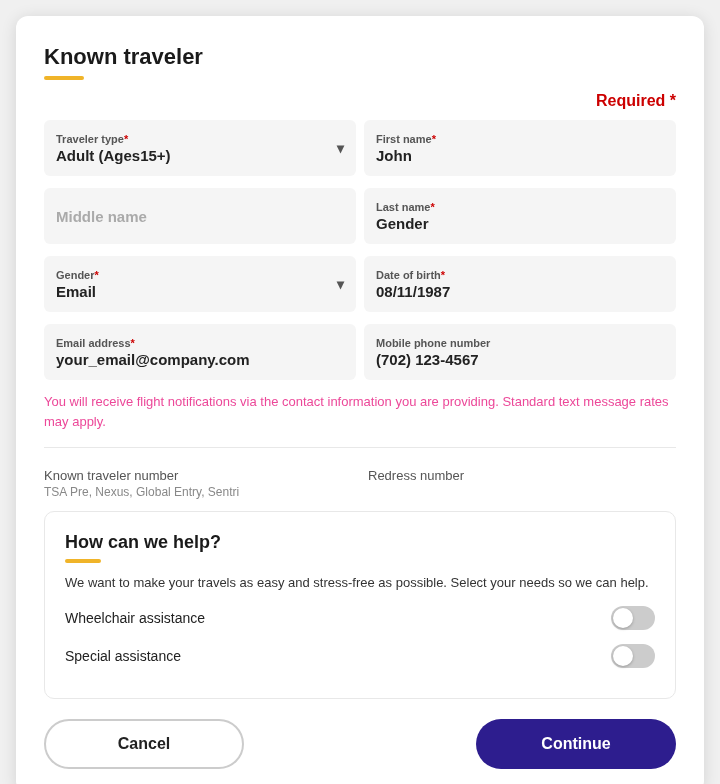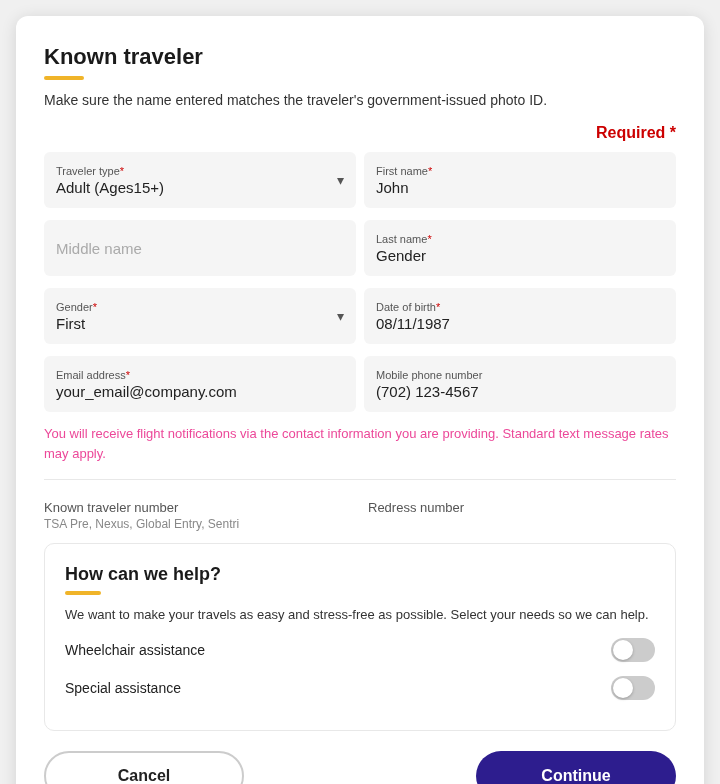--- a/index.html
+++ b/index.html
@@ -44,20 +44,21 @@
       margin-bottom: 10px;
     }
     .required-label span {
       color: #c00;
       font-weight: bold;
     }
     .form-row {
       display: flex;
       gap: 8px;
       margin-bottom: 12px;
+      font-weight: bold;
     }
     .form-group {
       flex: 1;
       display: flex;
       flex-direction: column;
     }
     .field-wrapper {
       background: #f5f5f5;
       border-radius: 6px;
       padding: 8px 12px;
@@ -204,21 +205,20 @@
       cursor: pointer;
       text-align: center;
     }
   </style>
 </head>
 <body>
 
 <div class="modal">
   <div class="modal-title">Known traveler</div>
   <div class="title-underline"></div>
-  <div class="subtitle">Make sure the name entered matches the traveler's government-issued photo ID.</div>
 
   <div class="required-label">
     <span>Required</span>
     <span> *</span>
   </div>
 
   <div class="form-row">
     <div class="form-group">
       <div class="field-wrapper">
         <div class="field-label">
@@ -253,21 +253,21 @@
       </div>
     </div>
   </div>
 
   <div class="form-row">
     <div class="form-group">
       <div class="field-wrapper">
         <div class="field-label">
           <span>Gender</span><span class="req">*</span>
         </div>
-        <div class="field-value">First</div>
+        <div class="field-value">Email</div>
         <span class="select-arrow">▾</span>
       </div>
     </div>
     <div class="form-group">
       <div class="field-wrapper">
         <div class="field-label">
           <span>Date of birth</span><span class="req">*</span>
         </div>
         <div class="field-value">08/11/1987</div>
       </div>

